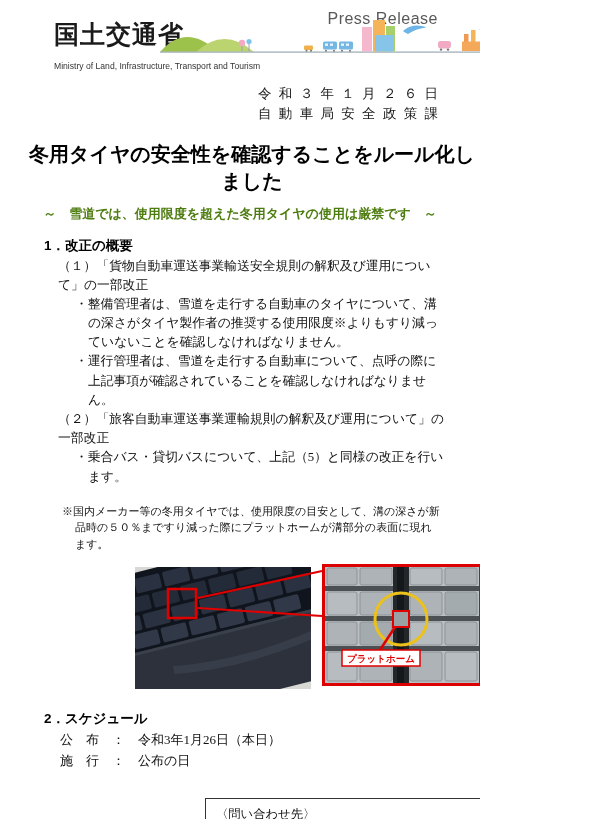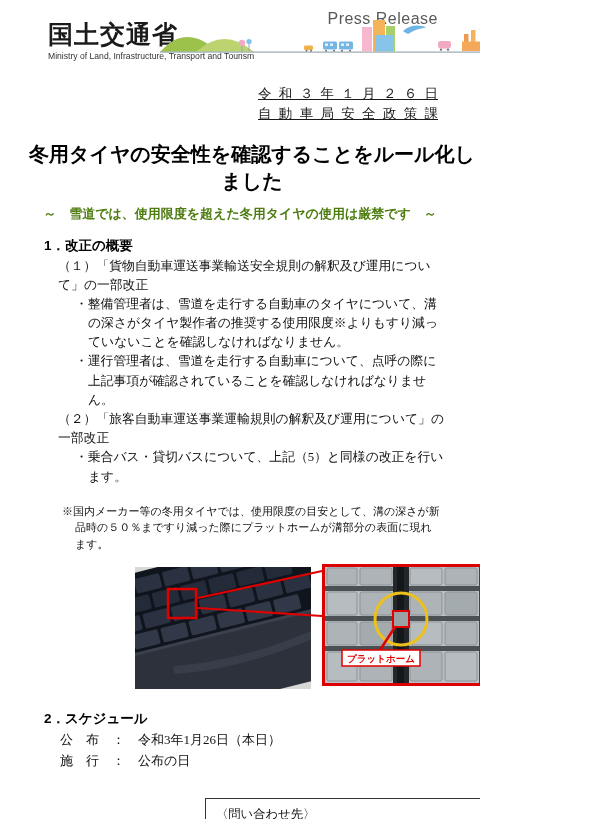--- a/index.html
+++ b/index.html
@@ -11,37 +11,37 @@
     font-family:"Liberation Serif", serif;
     color:#111;
   }
   
   .header{position:relative;height:70px;}
   .press-release{
     position:absolute;top:10px;right:42px;
     font-family:"Liberation Sans", sans-serif;
     font-size:16px;color:#595959;letter-spacing:.5px;
   }
-  .logo{position:absolute;left:48px;top:22px;}
+  .logo{position:absolute;left:54px;top:22px;}
   .logo-ja{
     font-family:"Liberation Sans", sans-serif;
     font-weight:bold;font-size:25px;color:#1a1a1a;letter-spacing:1px;line-height:1;
   }
   .logo-en{
     font-family:"Liberation Sans", sans-serif;
-    font-size:8.6px;color:#333;margin-top:4px;
+    font-size:8.6px;color:#333;margin-top:14px;
   }
   .illustration{position:absolute;left:158px;top:12px;}
   
   .date-block{
     margin:14px 42px 0 auto;width:180px;
     font-family:"Liberation Sans", sans-serif;
     font-size:13.5px;line-height:1.5;color:#1a1a1a;
   }
-  .date-block div{text-align:justify;text-align-last:justify;text-decoration:underline;}
+  .date-block div{text-align:justify;text-align-last:justify;}
   
   .main-title{
     margin-top:16px;text-align:center;
     font-family:"Liberation Sans", sans-serif;
     font-weight:bold;font-size:20px;color:#000;padding-left:24px;
   }
   .subtitle{
     margin-top:10px;text-align:center;
     font-family:"Liberation Sans", sans-serif;
     font-weight:bold;font-size:13px;color:#4d7c0f;

